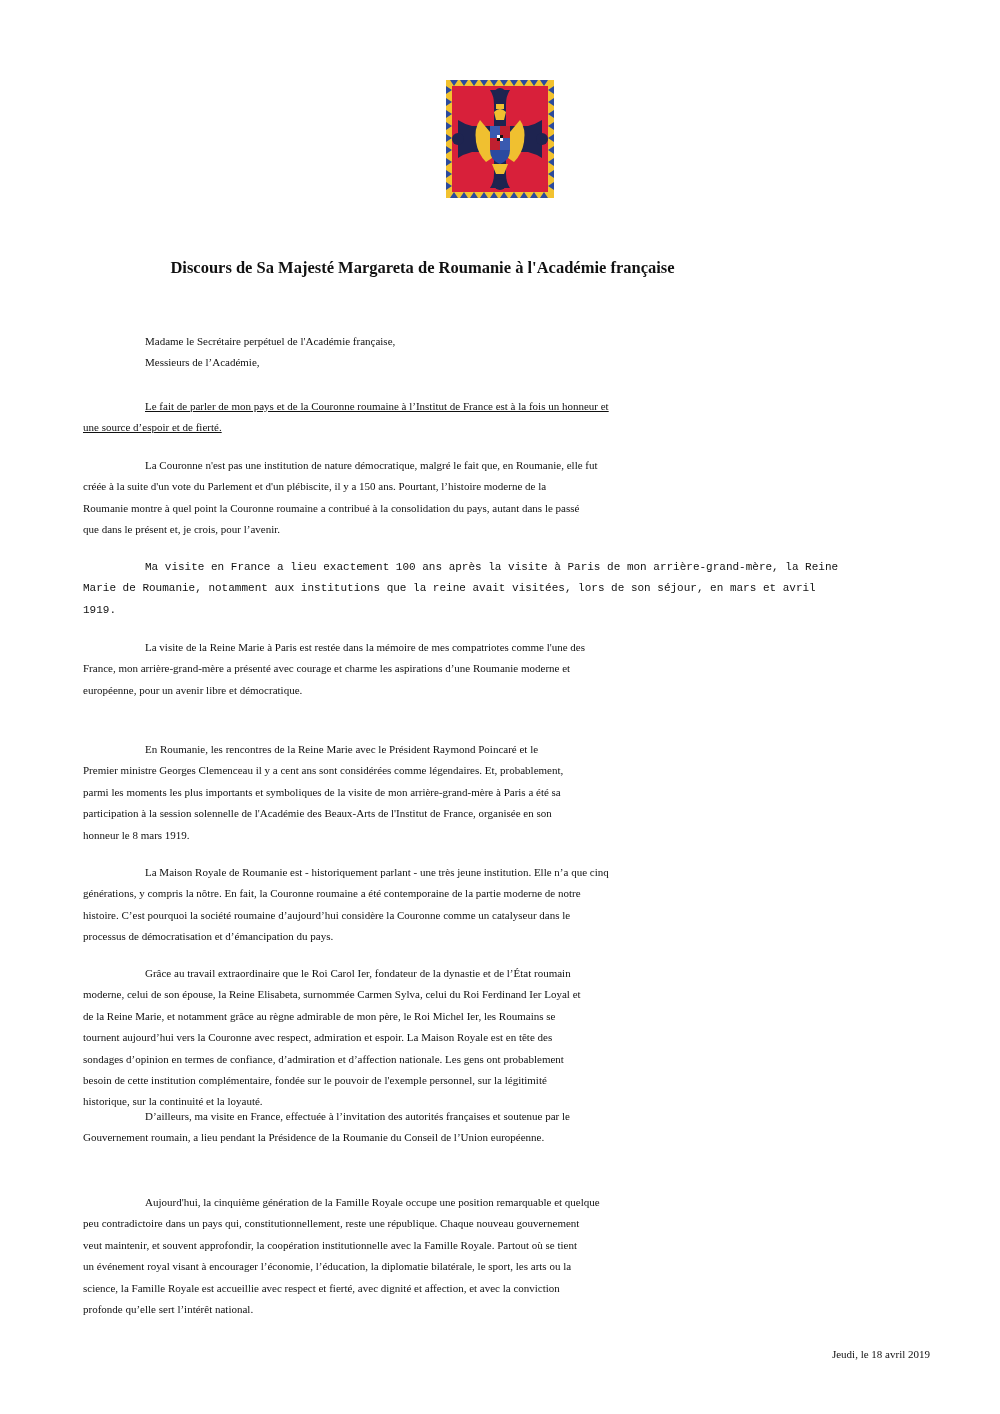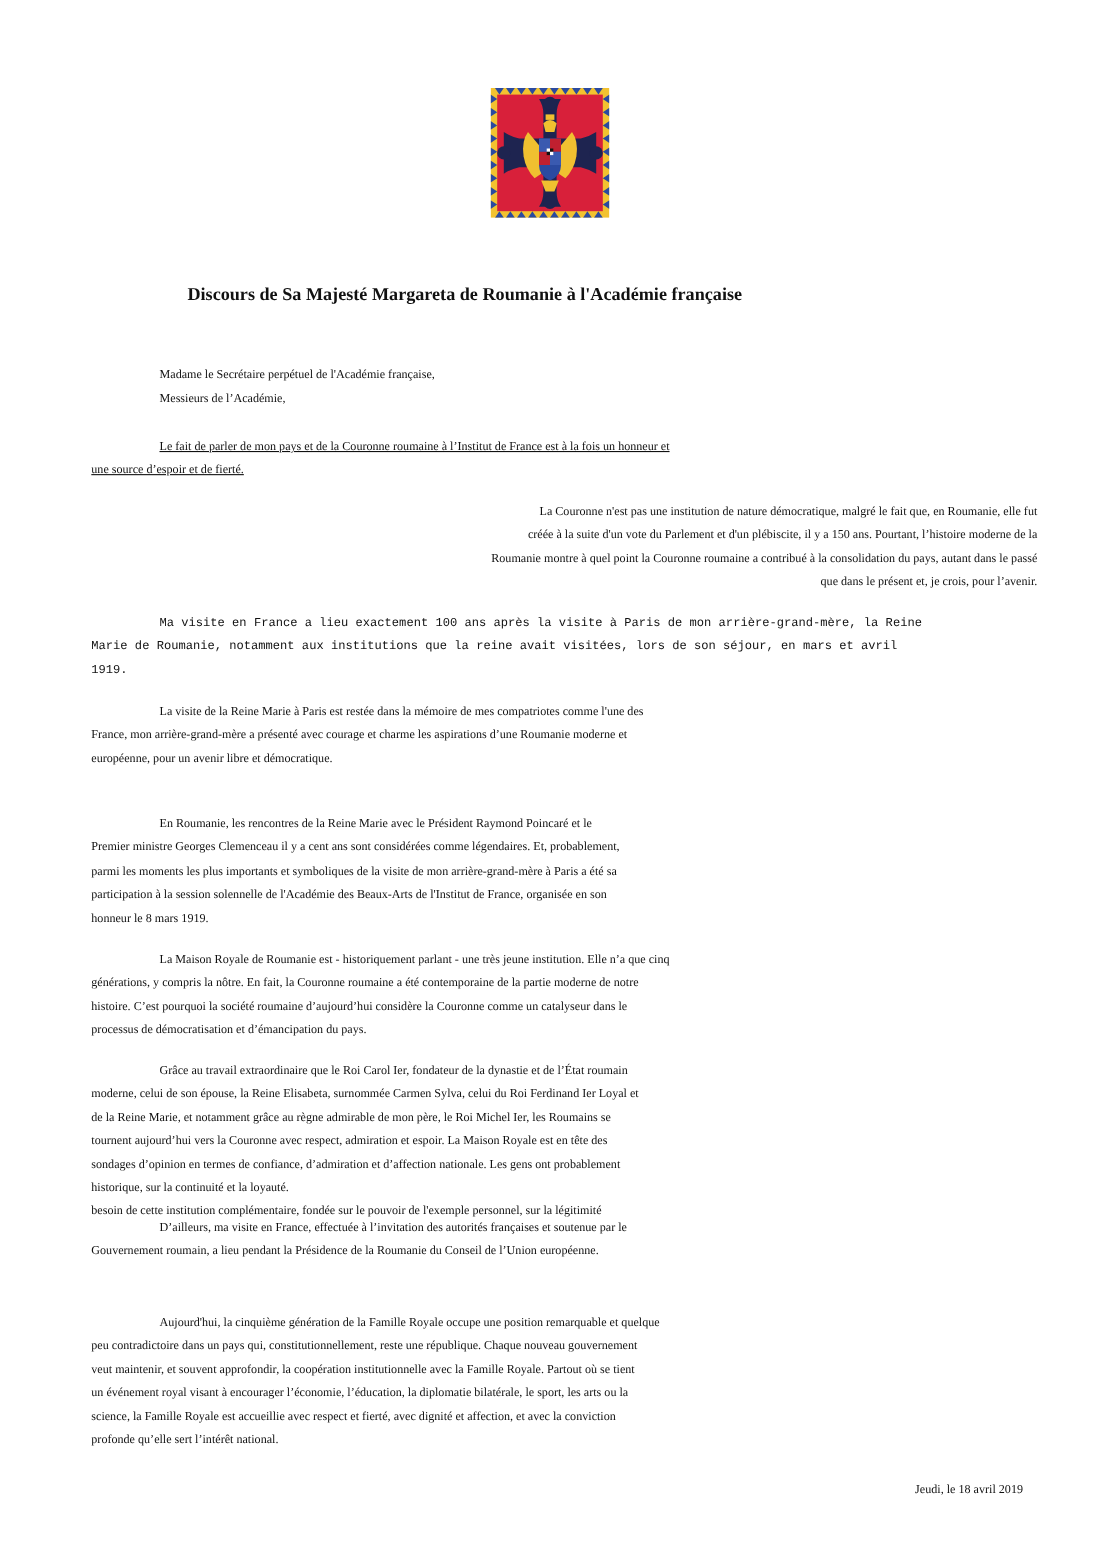--- a/index.html
+++ b/index.html
@@ -144,21 +144,21 @@
 <div class="text-block salutation" style="top:331px;">
   <span class="line">Madame le Secrétaire perpétuel de l'Académie française,</span>
   <span class="line">Messieurs de l’Académie,</span>
 </div>
 
 <div class="text-block" style="top:396px;text-decoration:underline;">
   <span class="line indent">Le fait de parler de mon pays et de la Couronne roumaine à l’Institut de France est à la fois un honneur et</span>
   <span class="line">une source d’espoir et de fierté.</span>
 </div>
 
-<div class="text-block" style="top:455px;text-align:right;">
+<div class="text-block" style="top:455px;">
   <span class="line indent">La Couronne n'est pas une institution de nature démocratique, malgré le fait que, en Roumanie, elle fut</span>
   <span class="line">créée à la suite d'un vote du Parlement et d'un plébiscite, il y a 150 ans. Pourtant, l’histoire moderne de la</span>
   <span class="line">Roumanie montre à quel point la Couronne roumaine a contribué à la consolidation du pays, autant dans le passé</span>
   <span class="line">que dans le présent et, je crois, pour l’avenir.</span>
 </div>
 
 <div class="text-block" style="top:557px;font-family:Liberation Mono, monospace;">
   <span class="line indent">Ma visite en France a lieu exactement 100 ans après la visite à Paris de mon arrière-grand-mère, la Reine</span>
   <span class="line">Marie de Roumanie, notamment aux institutions que la reine avait visitées, lors de son séjour, en mars et avril</span>
   <span class="line">1919.</span>
@@ -184,22 +184,22 @@
   <span class="line">histoire. C’est pourquoi la société roumaine d’aujourd’hui considère la Couronne comme un catalyseur dans le</span>
   <span class="line">processus de démocratisation et d’émancipation du pays.</span>
 </div>
 
 <div class="text-block" style="top:963px;">
   <span class="line indent">Grâce au travail extraordinaire que le Roi Carol Ier, fondateur de la dynastie et de l’État roumain</span>
   <span class="line">moderne, celui de son épouse, la Reine Elisabeta, surnommée Carmen Sylva, celui du Roi Ferdinand Ier Loyal et</span>
   <span class="line">de la Reine Marie, et notamment grâce au règne admirable de mon père, le Roi Michel Ier, les Roumains se</span>
   <span class="line">tournent aujourd’hui vers la Couronne avec respect, admiration et espoir. La Maison Royale est en tête des</span>
   <span class="line">sondages d’opinion en termes de confiance, d’admiration et d’affection nationale. Les gens ont probablement</span>
+  <span class="line">besoin de cette institution complémentaire, fondée sur le pouvoir de l'exemple personnel, sur la légitimité</span>
   <span class="line">historique, sur la continuité et la loyauté.</span>
-  <span class="line">besoin de cette institution complémentaire, fondée sur le pouvoir de l'exemple personnel, sur la légitimité</span>
 </div>
 
 <div class="text-block" style="top:1106px;">
   <span class="line indent">D’ailleurs, ma visite en France, effectuée à l’invitation des autorités françaises et soutenue par le</span>
   <span class="line">Gouvernement roumain, a lieu pendant la Présidence de la Roumanie du Conseil de l’Union européenne.</span>
 </div>
 
 <div class="text-block" style="top:1192px;">
   <span class="line indent">Aujourd'hui, la cinquième génération de la Famille Royale occupe une position remarquable et quelque</span>
   <span class="line">peu contradictoire dans un pays qui, constitutionnellement, reste une république. Chaque nouveau gouvernement</span>

